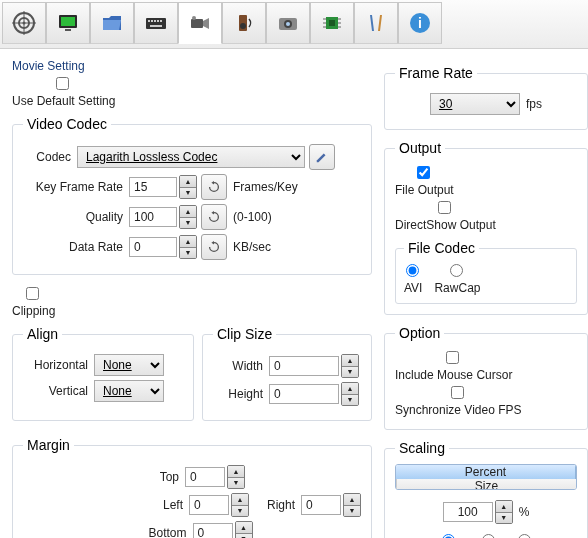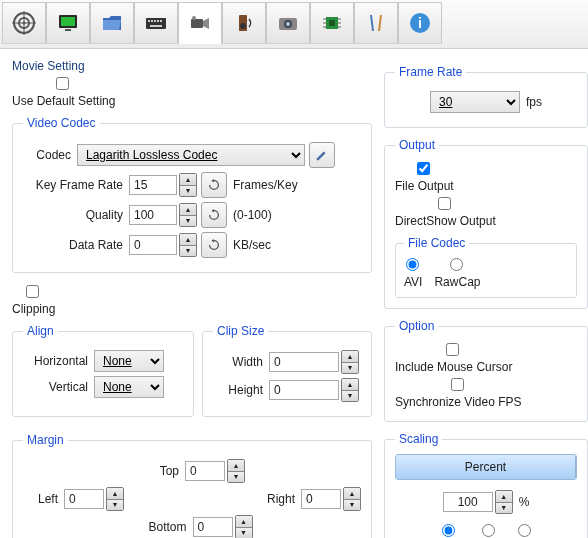--- a/index.html
+++ b/index.html
@@ -62,22 +62,22 @@
     margin: 0 2px 0 0;
     width: 13px; height: 13px;
   }
   fieldset.group {
     border: 1px solid #d6dbe3;
     border-radius: 3px;
     margin: 6px 0 10px 0;
     padding: 8px 10px 10px 10px;
   }
   fieldset.group > legend {
-    color: #1d4ed8;
-    font-size: 12px;
+    color: #000000;
+    font-size: 14px;
     padding: 0 4px;
   }
   .row {
     display: flex;
     align-items: center;
     margin: 4px 0;
   }
   .lbl-right {
     text-align: right;
     color: #222;
@@ -357,21 +357,21 @@
     <fieldset class="group">
       <legend>Margin</legend>
       <div class="row" style="justify-content:center">
         <div class="lbl-right" style="width:40px">Top</div>
         <input class="txt" style="width: 40px;" value="0">
         <div class="spin">
             <div>▲</div>
             <div>▼</div>
           </div>
       </div>
-      <div class="row" style="justify-content:space-between; gap:4px;">
+      <div class="row" style="justify-content:flex-end; gap:4px;">
         <div style="display:flex; align-items:center">
           <div class="lbl-right" style="width:35px">Left</div>
           <input class="txt" style="width: 40px;" value="0">
           <div class="spin">
               <div>▲</div>
               <div>▼</div>
             </div>
         </div>
         <div style="display:flex; align-items:center">
           <div class="lbl-right" style="width:42px">Right</div>
@@ -436,20 +436,21 @@
       <label class="chk">
           <input type="checkbox" style="">
           <span>Synchronize Video FPS</span>
         </label>
     </fieldset>
 
     <fieldset class="group">
       <legend>Scaling</legend>
       <div class="toggle-group">
         <div class="opt active">Percent</div>
+        <div class="opt">Size</div>
       </div>
       <div class="row" style="justify-content:center; margin-top:10px">
         <input class="txt" style="width: 50px; text-align: center;" value="100">
         <div class="spin">
             <div>▲</div>
             <div>▼</div>
           </div>
         <span style="margin-left:6px">%</span>
       </div>
       <div class="radio-row" style="justify-content:center; margin-top:8px">

